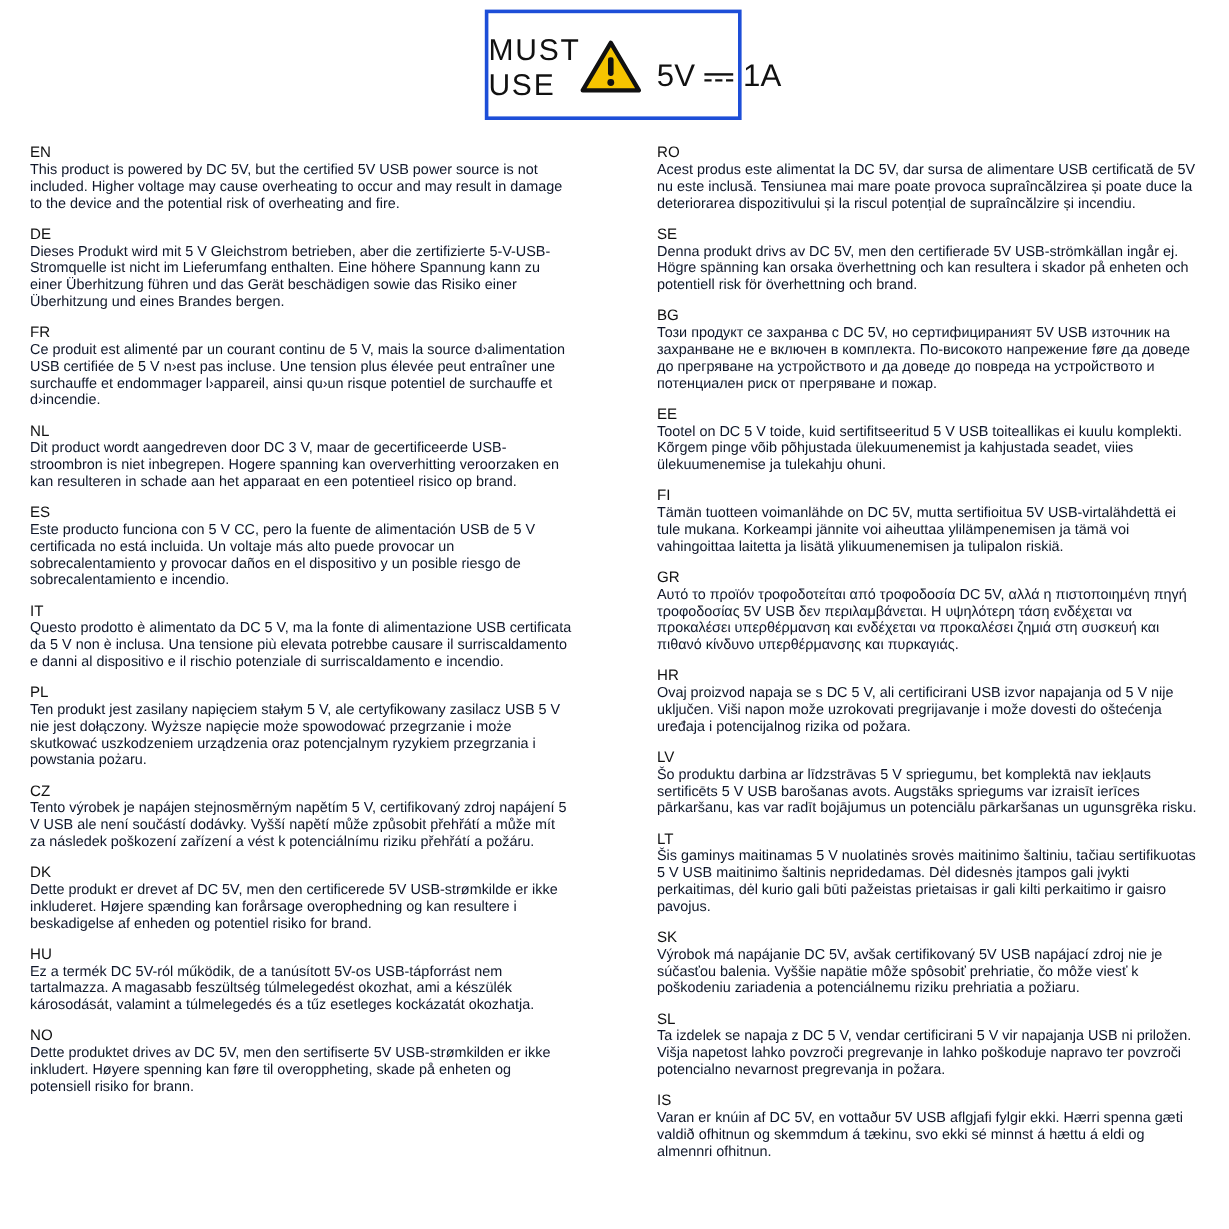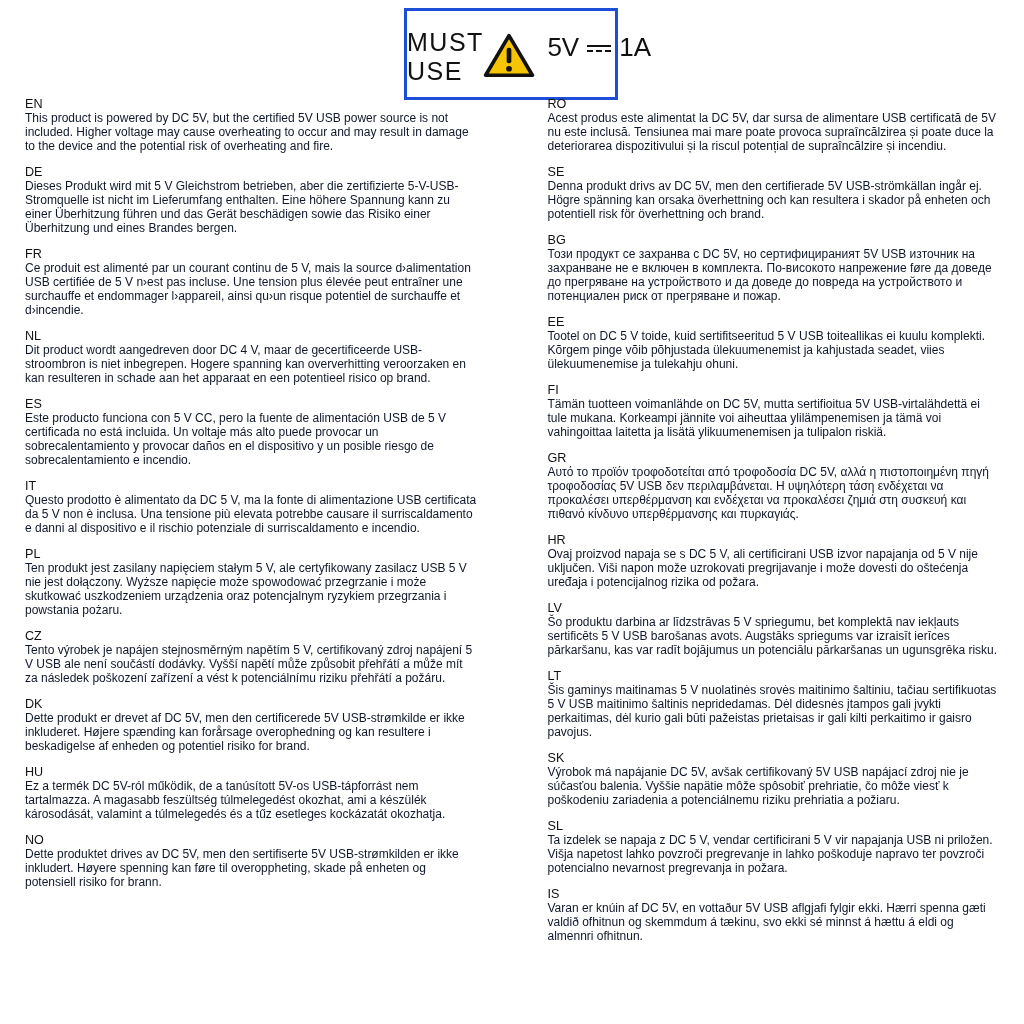--- a/index.html
+++ b/index.html
@@ -33,21 +33,21 @@
   }
   .must-use-title {
     font-size: 25px;
     letter-spacing: 1.5px;
     margin-top: 5px;
     font-weight: 500;
     color: #111111;
   }
   .must-use-row {
     display: flex;
-    align-items: flex-start;
+    align-items: flex-end;
     gap: 12px;
     margin-top: 3px;
   }
   .warning-triangle {
     display: inline-flex;
     line-height: 0;
   }
   .spec {
     font-size: 26px;
     display: inline-flex;
@@ -65,21 +65,21 @@
   .dc-symbol .solid {
     height: 0;
     border-top: 2.5px solid #111111;
   }
   .dc-symbol .dashed {
     height: 0;
     border-top: 2.5px dashed #111111;
   }
   .columns {
     position: absolute;
-    top: 97px;
+    top: 120px;
     left: 25px;
     right: 24px;
     display: flex;
     gap: 22px;
   }
   .col {
     flex: 1;
   }
   .col-left { max-width: 466px; }
   .col-right { max-width: 487px; margin-left: 48px; }
@@ -136,21 +136,21 @@
     <p class="lang-text">Dieses Produkt wird mit 5 V Gleichstrom betrieben, aber die zertifizierte 5-V-USB-Stromquelle ist nicht im Lieferumfang enthalten. Eine höhere Spannung kann zu einer Überhitzung führen und das Gerät beschädigen sowie das Risiko einer Überhitzung und eines Brandes bergen.</p>
   </section>
 
   <section class="lang-block">
     <div class="lang-code">FR</div>
     <p class="lang-text">Ce produit est alimenté par un courant continu de 5 V, mais la source d›alimentation USB certifiée de 5 V n›est pas incluse. Une tension plus élevée peut entraîner une surchauffe et endommager l›appareil, ainsi qu›un risque potentiel de surchauffe et d›incendie.</p>
   </section>
 
   <section class="lang-block">
     <div class="lang-code">NL</div>
-    <p class="lang-text">Dit product wordt aangedreven door DC 4 V, maar de gecertificeerde USB-stroombron is niet inbegrepen. Hogere spanning kan oververhitting veroorzaken en kan resulteren in schade aan het apparaat en een potentieel risico op brand.</p>
+    <p class="lang-text">Dit product wordt aangedreven door DC 3 V, maar de gecertificeerde USB-stroombron is niet inbegrepen. Hogere spanning kan oververhitting veroorzaken en kan resulteren in schade aan het apparaat en een potentieel risico op brand.</p>
   </section>
 
   <section class="lang-block">
     <div class="lang-code">ES</div>
     <p class="lang-text">Este producto funciona con 5 V CC, pero la fuente de alimentación USB de 5 V certificada no está incluida. Un voltaje más alto puede provocar un sobrecalentamiento y provocar daños en el dispositivo y un posible riesgo de sobrecalentamiento e incendio.</p>
   </section>
 
   <section class="lang-block">
     <div class="lang-code">IT</div>
     <p class="lang-text">Questo prodotto è alimentato da DC 5 V, ma la fonte di alimentazione USB certificata da 5 V non è inclusa. Una tensione più elevata potrebbe causare il surriscaldamento e danni al dispositivo e il rischio potenziale di surriscaldamento e incendio.</p>

